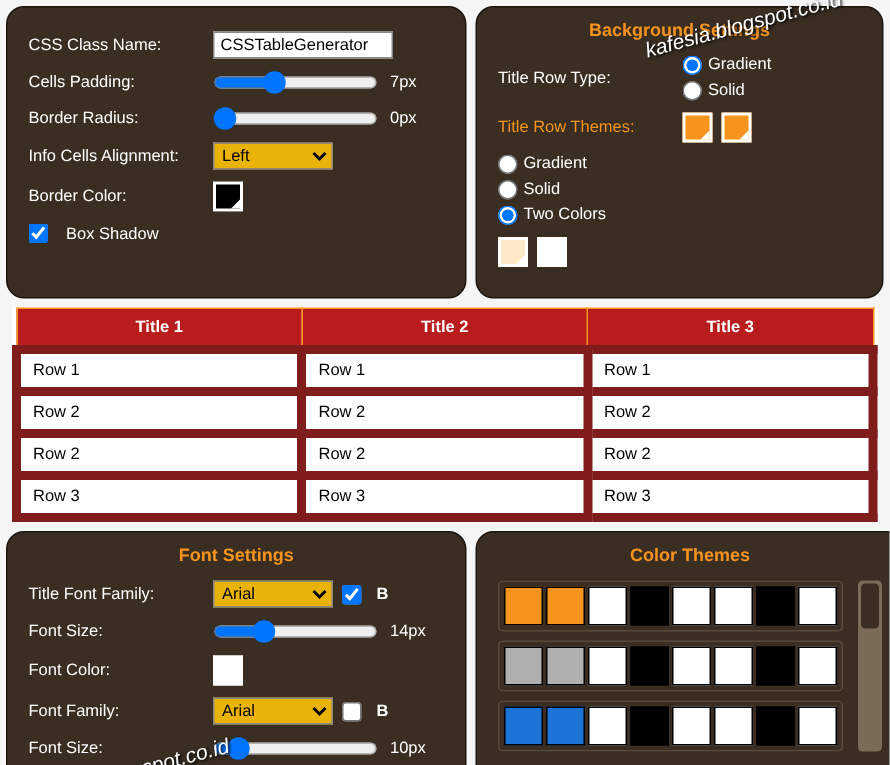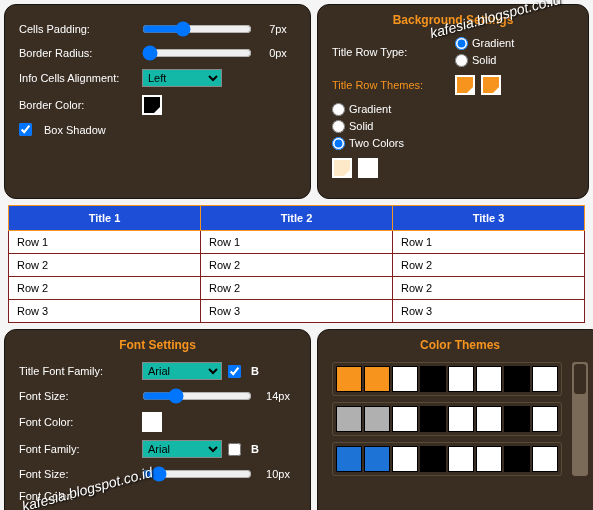--- a/index.html
+++ b/index.html
@@ -4,34 +4,34 @@
 <style>
 *{box-sizing:border-box;margin:0;padding:0}
 body{background:#f5f5f5;font-family:Arial,sans-serif;font-size:11px;color:#fff;width:593px}
 .wrap{display:flex;flex-direction:column;gap:6px;padding:4px}
 .row{display:flex;gap:6px}
 .panel{background:#3a2e23;border:1px solid #1a1410;border-radius:12px;padding:8px 14px 12px;flex:1}
 .panel-title{color:#f7941d;font-weight:bold;text-align:center;font-size:12px;margin-bottom:10px}
 .frow{display:flex;align-items:center;margin:8px 0;gap:8px}
 .frow label{flex:0 0 115px;color:#fff}
 .frow .ctrl{flex:1;display:flex;align-items:center;gap:6px}
-.frow .val{width:36px;text-align:center;color:#fff}
+.frow .val{width:36px;text-align:left;color:#fff}
 input[type=text]{width:120px;padding:2px 4px;border:1px solid #888;font-size:11px;color:#000;background:#fff}
-select{width:80px;padding:1px;border:1px solid #888;font-size:11px;color:#000;background:#14b8a6}
+select{width:80px;padding:1px;border:1px solid #888;font-size:11px;color:#000;background:#eab308}
 input[type=range]{width:110px}
 input[type=checkbox]{margin-right:4px}
 .colorbox{width:20px;height:20px;border:2px solid #fff;background:#000;display:inline-block;position:relative}
 .colorbox.orange{background:#f7941d}
 .colorbox .tri{position:absolute;right:0;bottom:0;width:0;height:0;border-left:6px solid transparent;border-bottom:6px solid #fff}
 .radio-group{display:flex;flex-direction:column;gap:4px}
 .radio-opt{display:flex;gap:4px;color:#fff}
 .radio-opt input{margin:0}
 .preview-table{width:100%;border-collapse:collapse;background:#fff;color:#000;font-size:11px}
-.preview-table th{background:#1d4ed8;color:#fff;padding:6px 12px;border:1px solid #f7941d;font-weight:bold;text-align:center}
-.preview-table td{padding:5px 8px;border:1px solid #7f1d1d}
+.preview-table th{background:#b91c1c;color:#fff;padding:6px 12px;border:1px solid #f7941d;font-weight:bold;text-align:center}
+.preview-table td{padding:5px 8px;border:6px solid #7f1d1d}
 .preview-wrap{padding:0 4px}
 .themes{display:flex;flex-direction:column;gap:6px;max-height:130px;overflow-y:auto;padding-right:6px}
 .theme-row{display:flex;gap:2px;border:1px solid #5a4a38;padding:3px;border-radius:3px}
 .swatch{width:26px;height:26px;border:1px solid #000}
 .theme-link{text-align:center;margin-top:6px;font-size:11px}
 .theme-link a{color:#fff;text-decoration:underline}
 .bold-b{font-weight:bold;color:#fff}
 .watermark{position:absolute;color:#fff;font-style:italic;font-size:14px;transform:rotate(-15deg);pointer-events:none;text-shadow:1px 1px 2px #000;z-index:10}
 .wm1{top:8px;right:30px}
 .wm2{bottom:30px;left:20px}
@@ -43,20 +43,26 @@
 <body>
 
 <div class="wrap" style="position:relative">
   <div class="watermark wm1">kafesia.blogspot.co.id</div>
   <div class="watermark wm2">kafesia.blogspot.co.id</div>
 
   <div class="row">
 
     <div class="panel">
       <div class="frow">
+        <label>CSS Class Name:</label>
+        <div class="ctrl">
+            <input type="text" value="CSSTableGenerator" style="">
+          </div>
+      </div>
+      <div class="frow">
         <label>Cells Padding:</label>
         <div class="ctrl">
             <input type="range" min="0" max="20" value="7" style="">
           </div>
         <span class="val">7px</span>
       </div>
       <div class="frow">
         <label>Border Radius:</label>
         <div class="ctrl">
             <input type="range" min="0" max="20" value="0" style="">

